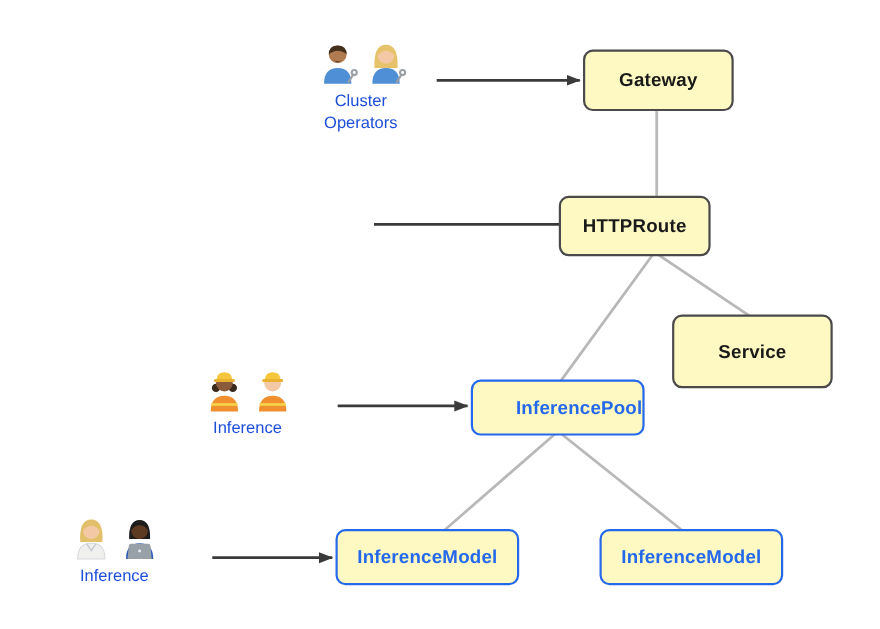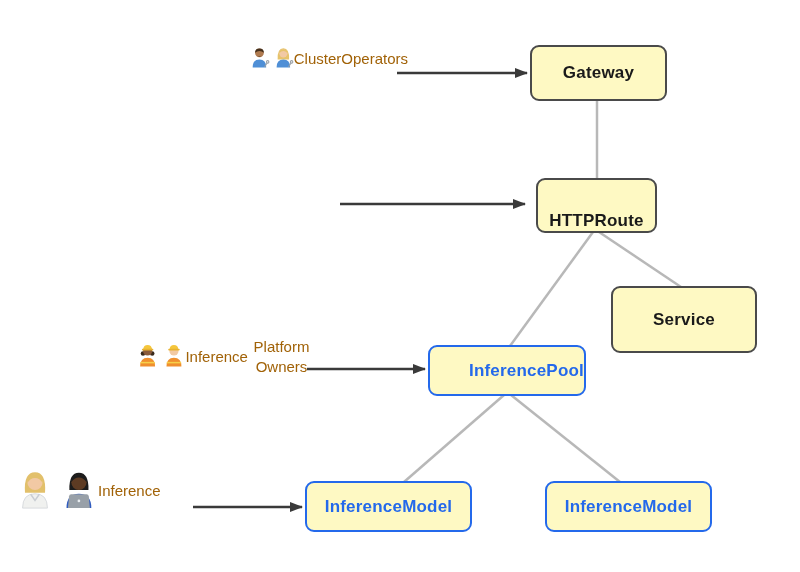--- a/index.html
+++ b/index.html
@@ -37,22 +37,23 @@
     color: var(--node-text-dark, #1a1a1a);
   }
   .node.blue {
     border: 2.5px solid var(--accent-blue, #2469eb);
     color: var(--accent-blue, #2469eb);
   }
 
   .persona {
     position: absolute;
     display: flex;
+    flex-direction: column;
     align-items: center;
-    color: #a16207;
+    color: #1d4ed8;
     font-size: 15px;
     line-height: 20px;
     text-align: center;
   }
   .persona .icons { height: 44px; margin-bottom: 3px; }
 </style>
 </head>
 <body>
 
 <div class="canvas">
@@ -72,21 +73,21 @@
 
     <line class="wire-dark" marker-end="url(#ah)" x1="397" y1="73" x2="527" y2="73"></line>
     <line class="wire-dark" marker-end="url(#ah)" x1="340" y1="204" x2="525" y2="204"></line>
     <line class="wire-dark" marker-end="url(#ah)" x1="307" y1="369" x2="425" y2="369"></line>
     <line class="wire-dark" marker-end="url(#ah)" x1="193" y1="507" x2="302" y2="507"></line>
   </svg>
 
   <div class="node dark" style="left:530px; top:45px;  width:137px; height:56px;">
       <span>Gateway</span>
     </div>
-  <div class="node dark" style="left:536px; top:178px; width:121px; height:55px;align-items:flex-end;">
+  <div class="node dark" style="left:508px; top:178px; width:138px; height:55px;">
       <span>HTTPRoute</span>
     </div>
   <div class="node dark" style="left:611px; top:286px; width:146px; height:67px;">
       <span>Service</span>
     </div>
   <div class="node blue" style="left:428px; top:345px; width:158px; height:51px;padding-left:39px;">
       <span>InferencePool</span>
     </div>
   <div class="node blue" style="left:305px; top:481px; width:167px; height:51px;">
       <span>InferenceModel</span>
@@ -136,21 +137,20 @@
       </g>
       <g transform="translate(48,1)">
         <path d="M7 41 Q7 26 20 26 Q33 26 33 41 Z" fill="#f08f2e"></path>
         <rect x="7.5" y="33" width="25" height="2.6" fill="#f6d14a"></rect>
         <circle cx="20" cy="14" r="8" fill="#f2c9a4"></circle>
         <path d="M12.5 10.5 Q13 3.5 20 3.5 Q27 3.5 27.5 10.5 Z" fill="#f5c63c"></path>
         <rect x="10" y="10" width="20" height="3" rx="1.5" fill="#e8b230"></rect>
       </g>
     </svg>
     <span>Inference</span>
-    <span>Platform Owners</span>
   </div>
 
   <div class="persona" style="left:14px; top:467px; width:180px;">
     <svg class="icons" width="84" height="44" viewBox="0 0 88 44">
       <g transform="translate(2,1)">
         <path d="M9.5 25 Q8 3.5 20 3.5 Q32 3.5 30.5 25 Z" fill="#e2c06b"></path>
         <path d="M7 41 Q7 26 20 26 Q33 26 33 41 Z" fill="#f0f1ef" stroke="#d6d9dc" stroke-width="1"></path>
         <path d="M15.5 26.5 L20 33 L24.5 26.5" fill="none" stroke="#c9cdd2" stroke-width="1.5"></path>
         <circle cx="20" cy="14" r="8" fill="#f2c9a4"></circle>
         <path d="M11.8 15 Q11.5 5.5 20 5.5 Q28.5 5.5 28.2 15 Q25 9.5 20 9.5 Q15 9.5 11.8 15 Z" fill="#e2c06b"></path>

